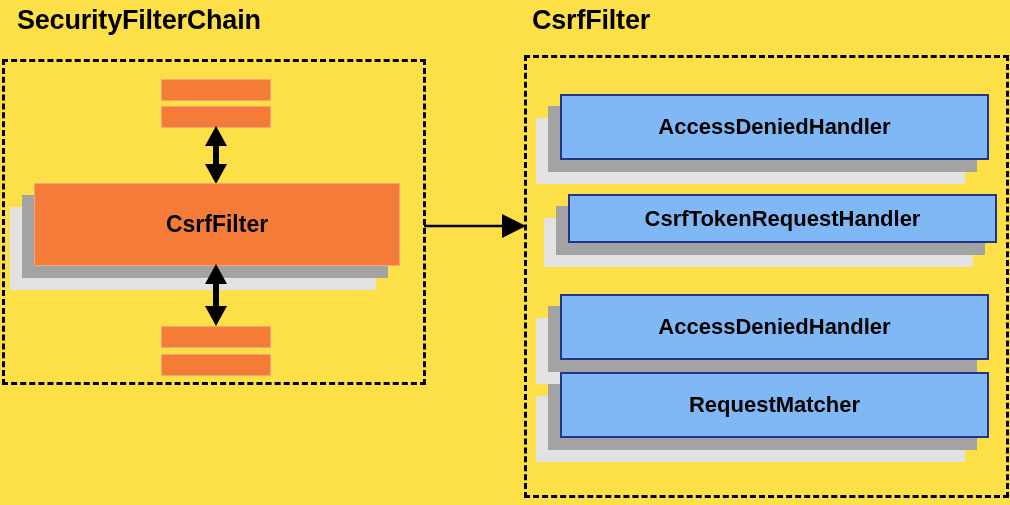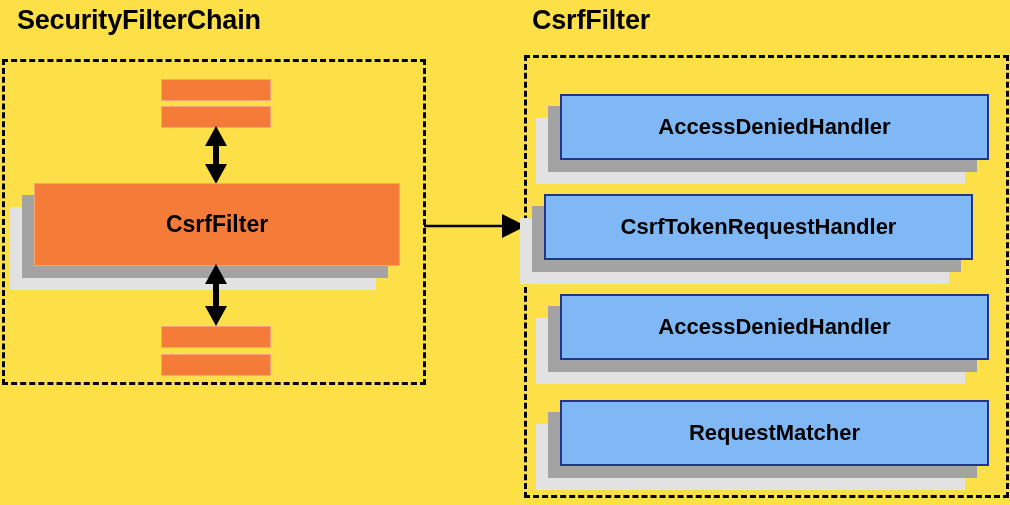--- a/index.html
+++ b/index.html
@@ -96,23 +96,23 @@
 
   
   #stub-top-1    { left: 161px; top: 79px;  width: 110px; height: 22px; }
   #stub-top-2    { left: 161px; top: 106px; width: 110px; height: 22px; }
   #card-csrffilter { left: 34px; top: 183px; width: 366px; height: 83px; }
   #stub-bot-1    { left: 161px; top: 326px; width: 110px; height: 22px; }
   #stub-bot-2    { left: 161px; top: 354px; width: 110px; height: 22px; }
 
   
   #card-repo     { left: 560px; top: 94px;  width: 429px; height: 66px; }
-  #card-handler  { left: 544px; top: 194px; width: 429px; height: 66px; }
+  #card-handler  { left: 568px; top: 194px; width: 429px; height: 49px; }
   #card-denied   { left: 560px; top: 294px; width: 429px; height: 66px; }
-  #card-matcher  { left: 560px; top: 400px; width: 429px; height: 66px; }
+  #card-matcher  { left: 560px; top: 372px; width: 429px; height: 66px; }
 
   
   .arrow-svg {
     position: absolute;
     overflow: visible;
   }
   #arrow-up-down-top    { left: 200px; top: 126px; }
   #arrow-up-down-bottom { left: 200px; top: 264px; }
   #arrow-connector      { left: 424px; top: 214px; }
 </style>

